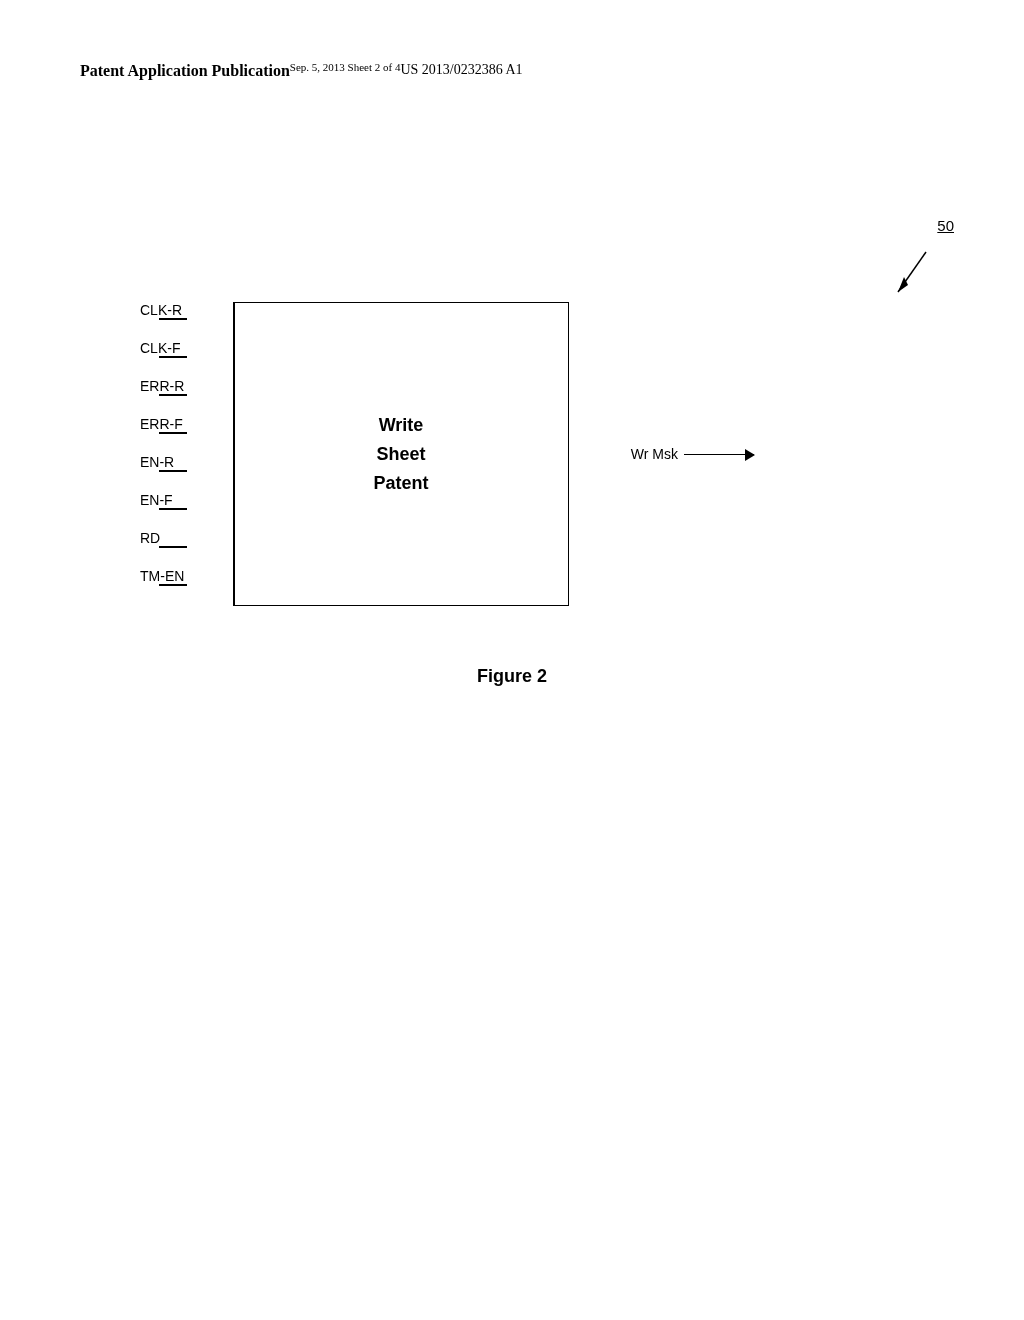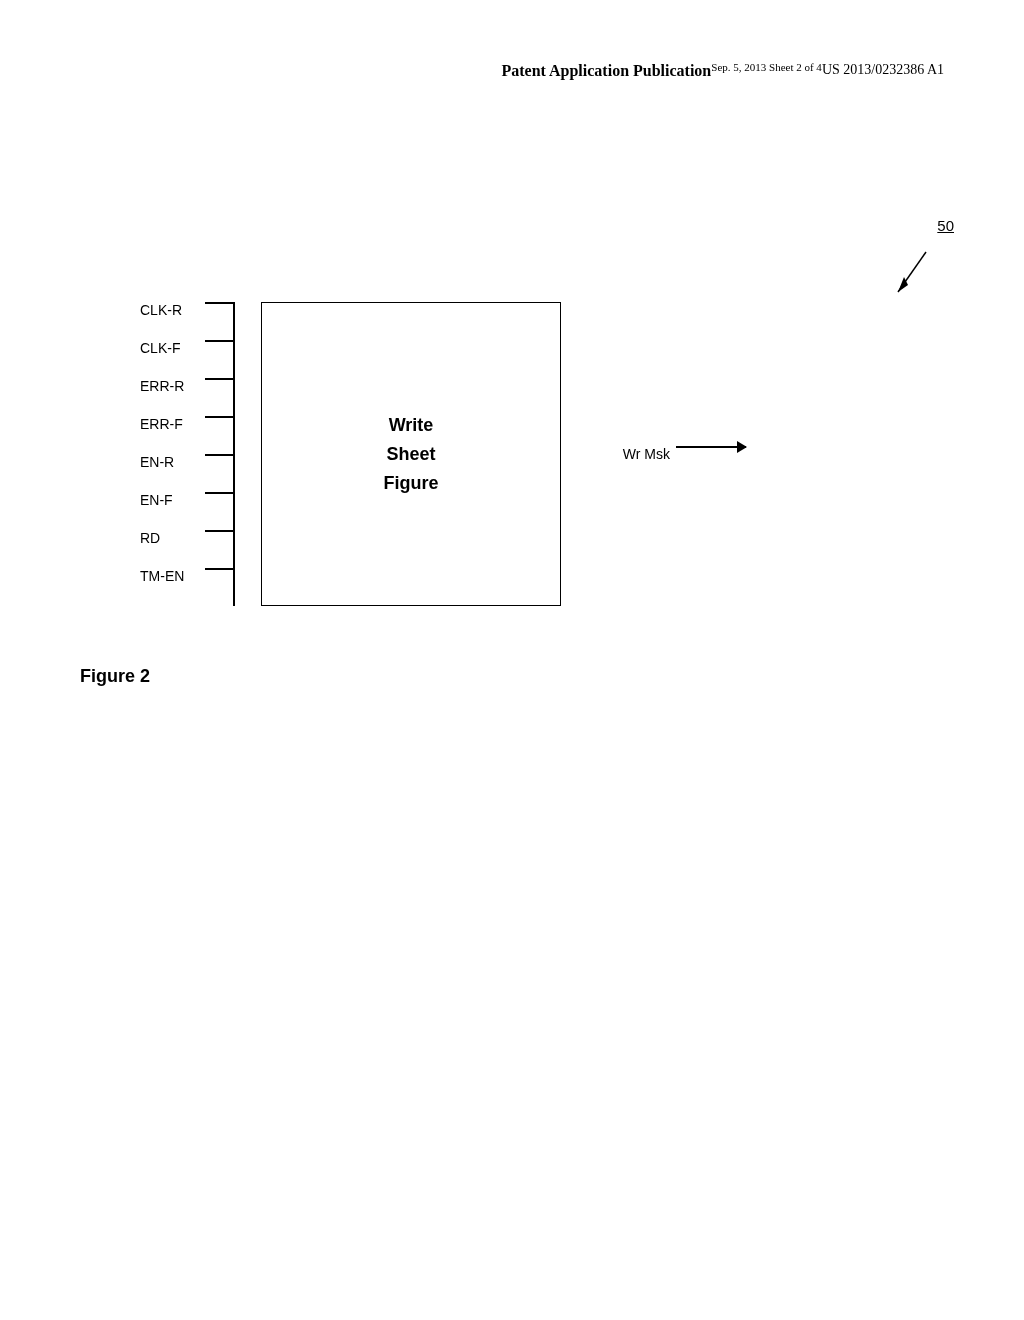--- a/index.html
+++ b/index.html
@@ -20,21 +20,21 @@
     .page {
       width: 1024px;
       min-height: 1320px;
       background: #fff;
       position: relative;
       padding: 60px 80px 60px 80px;
     }
 
     .header {
       display: flex;
-      justify-content: flex-end;
+      justify-content: flex-start;
       align-items: flex-start;
       border-bottom: none;
       margin-bottom: 0;
       font-size: 15px;
     }
 
     .header-left {
       font-weight: bold;
       font-size: 16px;
       line-height: 1.4;
@@ -46,55 +46,57 @@
       text-align: center;
     }
 
     .header-right {
       font-size: 14px;
       line-height: 1.4;
       text-align: right;
     }
 
     .figure-caption {
+      text-align: center;
       margin-top: 60px;
       font-size: 18px;
       font-weight: bold;
       font-family: Arial, sans-serif;
     }
 
     .diagram-container {
       position: relative;
       margin-top: 220px;
       margin-left: 60px;
     }
 
     .signal-row {
       display: flex;
-      align-items: flex-start;
+      align-items: center;
       height: 38px;
+      flex-direction: column;
     }
 
     .signal-name {
       width: 65px;
       font-size: 14px;
       text-align: left;
       font-family: Arial, sans-serif;
       padding-right: 4px;
     }
 
     .signal-horiz-line {
       width: 28px;
       height: 1.5px;
       background: #000;
     }
 
     .wm-block {
       border: 1.5px solid #000;
-      width: 300px;
+      width: 336px;
       display: flex;
       align-items: center;
       justify-content: center;
     }
 
     .wm-label {
       font-size: 18px;
       font-weight: bold;
       text-align: center;
       line-height: 1.6;
@@ -215,30 +217,31 @@
 
       <div style="width:28px; display:flex; align-items:center; justify-content:center;">
         
       </div>
 
       <div style="position:relative;">
         <div class="wm-block" style="height: 304px;">
           <div class="wm-label">
             <span>Write</span><br>
             <span>Sheet</span><br>
-            <span>Figure</span>
+            <span>Patent</span>
           </div>
         </div>
 
         <div style="
           position:absolute;
           right: -185px;
           top: 50%;
           transform: translateY(-50%);
           display:flex;
+          align-items:center;
         ">
           <span class="out-label">Wr Msk</span>
           <div class="out-arrow-line"></div>
         </div>
       </div>
 
     </div>
 
   </div>
 

